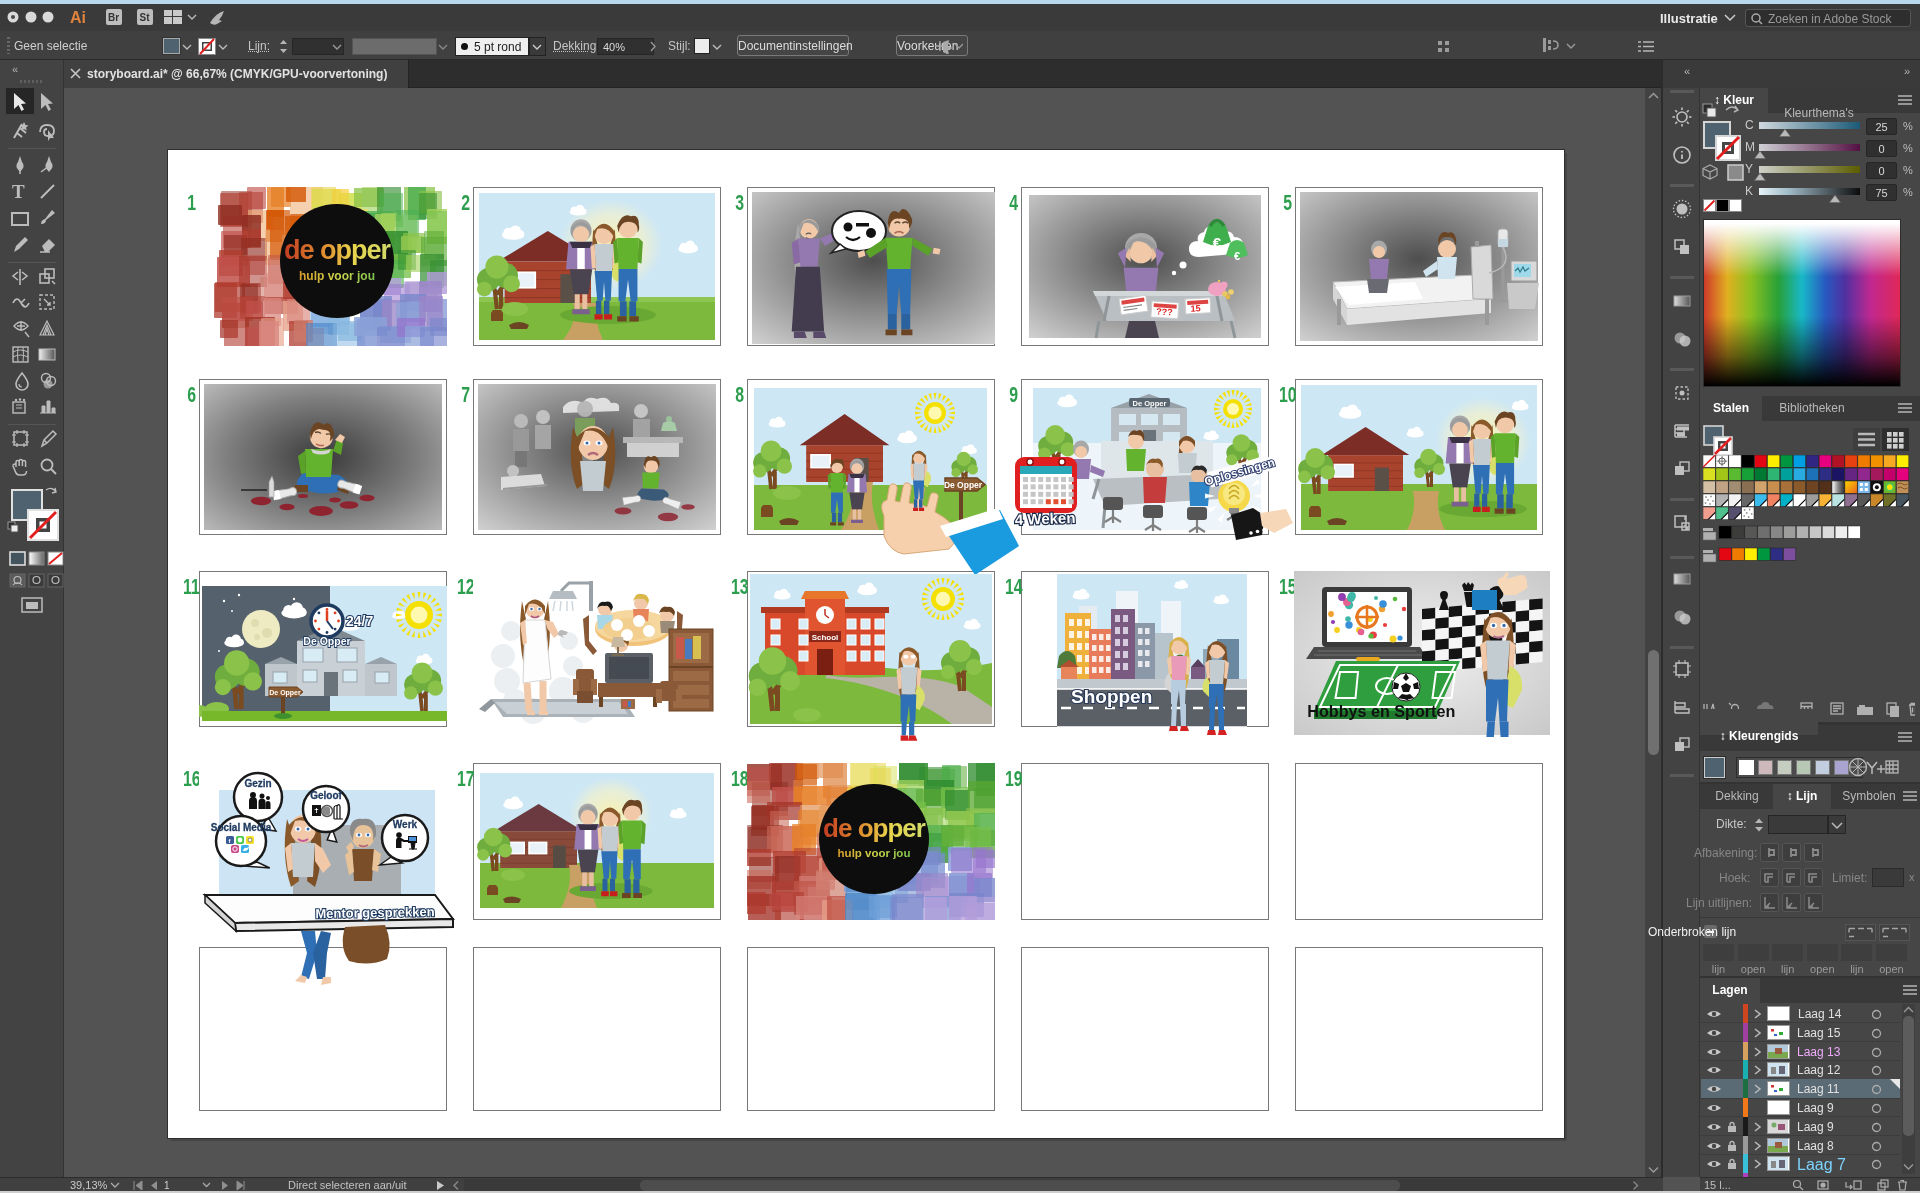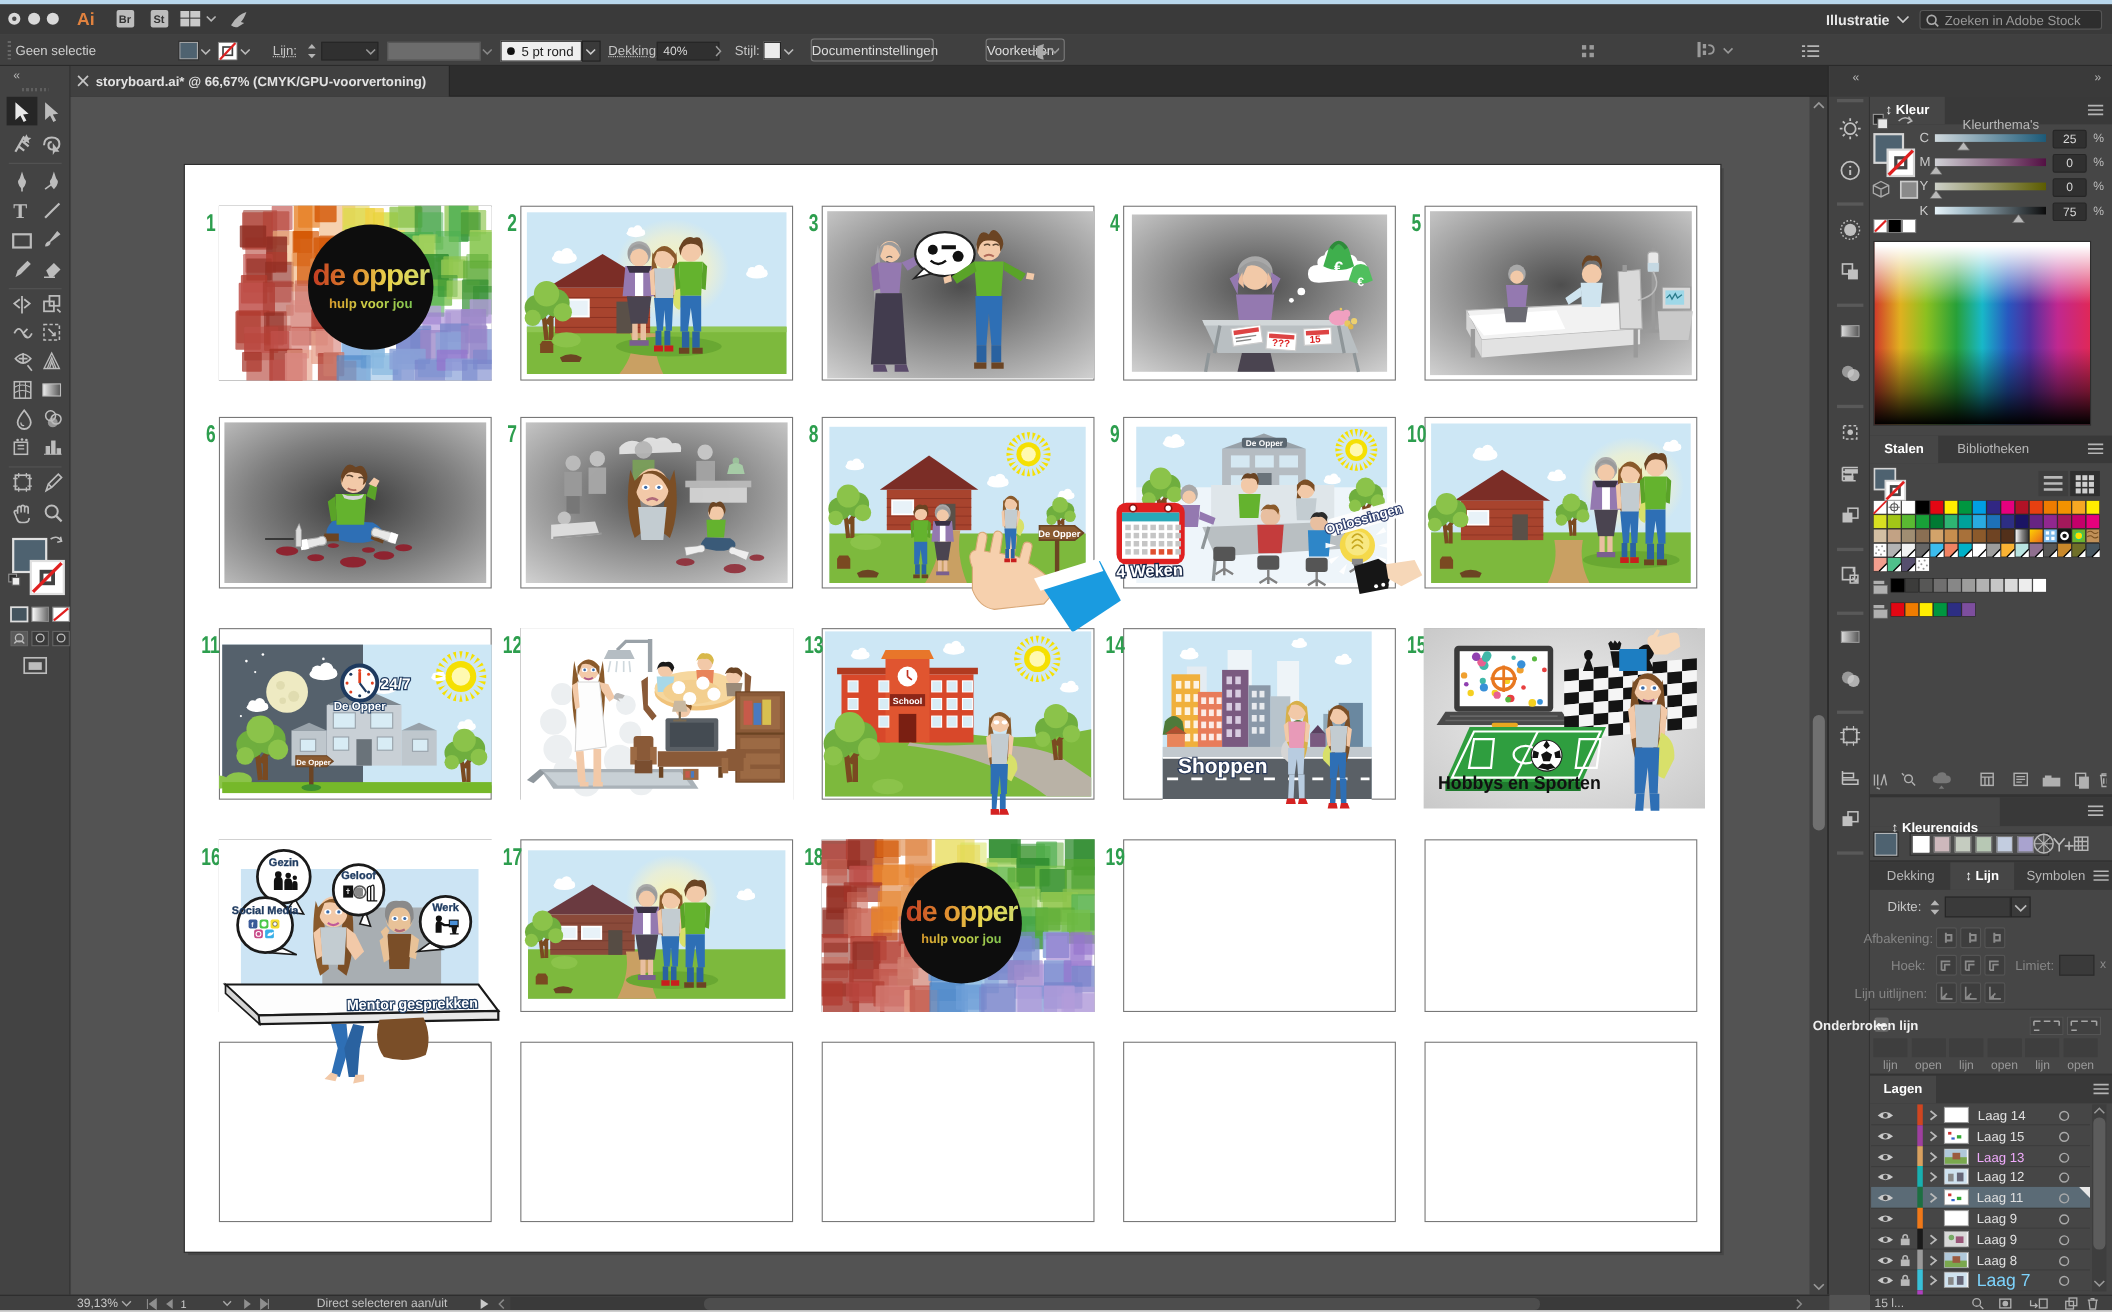--- a/index.html
+++ b/index.html
@@ -2452,21 +2452,21 @@
       <g fill="#b0b0b0" stroke="none">
         <rect x="184" y="3" width="9" height="11" fill="none" stroke="#b0b0b0"></rect>
         <rect x="187" y="6" width="9" height="11"></rect>
       </g>
       <g>
         <path d="M206 5 h9 M208 5 v-1.5 h5 V5 M207 5 l1 10 h7 l1 -10 M209.5 7.5 v5 M212.5 7.5 v5" stroke="#b0b0b0"></path>
       </g>
     </svg>
   <div class="abs" style="left:1700px;top:722px;width:220px;height:3px;background:#333"></div>
   <div class="tabrow" style="left:1700px;top:725px;width:220px;height:26px"></div>
-  <div class="tab on" style="left:1700px;top:725px;width:118px;height:26px;padding-top:20px">↕ Kleurengids</div>
+  <div class="tab on" style="left:1700px;top:709px;width:118px;height:26px;padding-top:20px">↕ Kleurengids</div>
   <svg class="abs" style="left:1898px;top:731px" width="15" height="12">
       <path d="M0 2 h14 M0 6 h14 M0 10 h14" stroke="#b5b5b5" stroke-width="1.5"></path>
     </svg>
   <div class="abs" style="left:1704px;top:757px;width:21px;height:21px;background:#4e6270;border:1px solid #ccc;outline:1px solid #2c2c2c"></div>
   <div class="abs" style="left:1736px;top:757px;width:127px;height:21px;background:#4c4c4c;border:1px solid #2c2c2c"></div>
   <div class="abs" style="left:1739px;top:760px;width:15px;height:15px;background:#ffffff;border:1.5px solid #fff;"></div>
   <div class="abs" style="left:1758px;top:760px;width:15px;height:15px;background:#cdb8bc;border:0.5px solid #777;"></div>
   <div class="abs" style="left:1777px;top:760px;width:15px;height:15px;background:#c5ccc0;border:0.5px solid #777;"></div>
   <div class="abs" style="left:1796px;top:760px;width:15px;height:15px;background:#b7c8b4;border:0.5px solid #777;"></div>
   <div class="abs" style="left:1815px;top:760px;width:15px;height:15px;background:#c3cde0;border:0.5px solid #777;"></div>
@@ -2538,21 +2538,21 @@
   <svg class="abs" style="left:1782px;top:893px" width="19" height="19">
       <path d="M5 4 v11 h10 M5 15 l5 -5 M8 15 v-3" stroke="#8a8a8a" stroke-width="1.5" fill="none"></path>
     </svg>
   <div class="abs" style="left:1804px;top:893px;width:19px;height:19px;background:#3e3e3e;border:1px solid #555;border-radius:2px"></div>
   <svg class="abs" style="left:1804px;top:893px" width="19" height="19">
       <path d="M5 4 v11 h10 M5 15 l5 -5 M8 15 v-3" stroke="#8a8a8a" stroke-width="1.5" fill="none"></path>
     </svg>
   <div class="abs" style="left:1700px;top:917px;width:220px;height:1px;background:#383838"></div>
   <div class="abs" style="left:1704px;top:925px;width:13px;height:13px;background:#6a6a6a;border-radius:2px"></div>
     <div class="abs" style="left:1707px;top:930.5px;width:7px;height:2px;background:#fff"></div>
-  <div class="txt" style="left:1648px;top:925px;color:#f0f0f0;font-weight:bold">Onderbroken lijn</div>
+  <div class="txt" style="left:1648px;top:925px;color:#f0f0f0;font-weight:normal">Onderbroken lijn</div>
   <svg class="abs" style="left:1845px;top:924px" width="31" height="17">
       <rect x="0.5" y="0.5" width="30" height="16" fill="#414141" stroke="#555"></rect>
       <path d="M4 4.5 h6 M13 4.5 h6 M22 4.5 h5 M4 12.5 h5 M4 8.5 v-4 M27 8.5 v-4" stroke="#a5a5a5" stroke-width="1.4" fill="none"></path>
     </svg>
   <svg class="abs" style="left:1879px;top:924px" width="31" height="17">
       <rect x="0.5" y="0.5" width="30" height="16" fill="#414141" stroke="#555"></rect>
       <path d="M4 4.5 h6 M13 4.5 h6 M22 4.5 h5 M4 12.5 h5 M4 8.5 v-4 M27 8.5 v-4" stroke="#a5a5a5" stroke-width="1.4" fill="none"></path>
     </svg>
   <div class="abs" style="left:1703.0px;top:944px;width:31px;height:17px;background:#3e3e3e"></div>
   <div class="abs" style="left:1737.6px;top:944px;width:31px;height:17px;background:#3e3e3e"></div>

